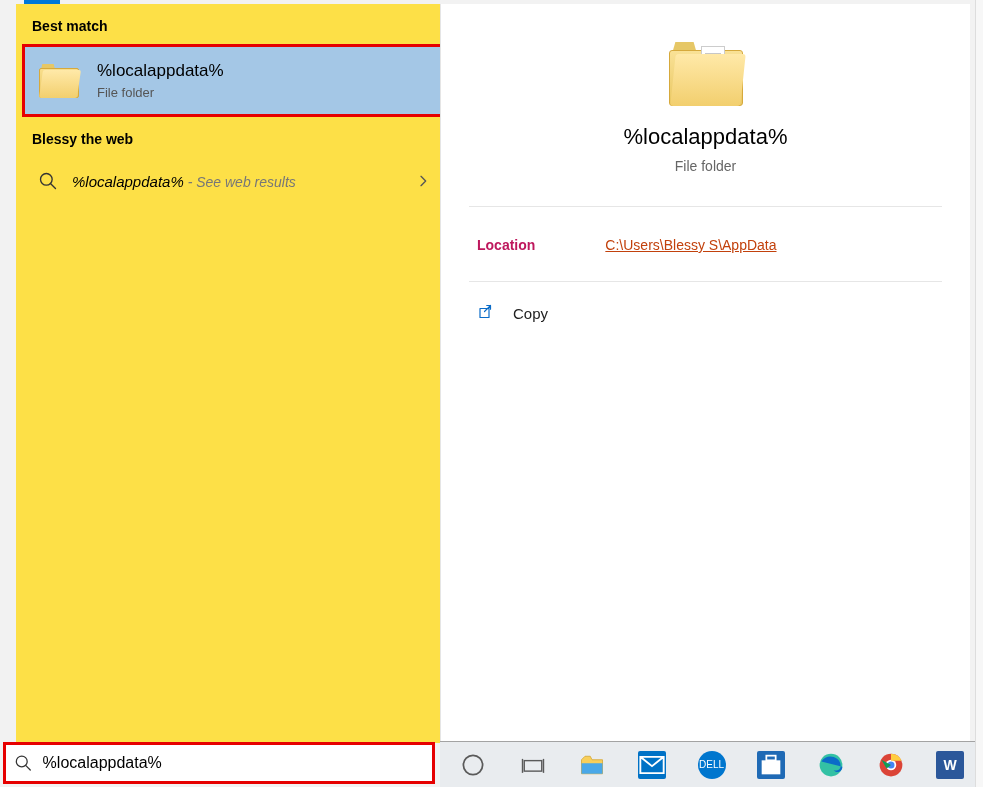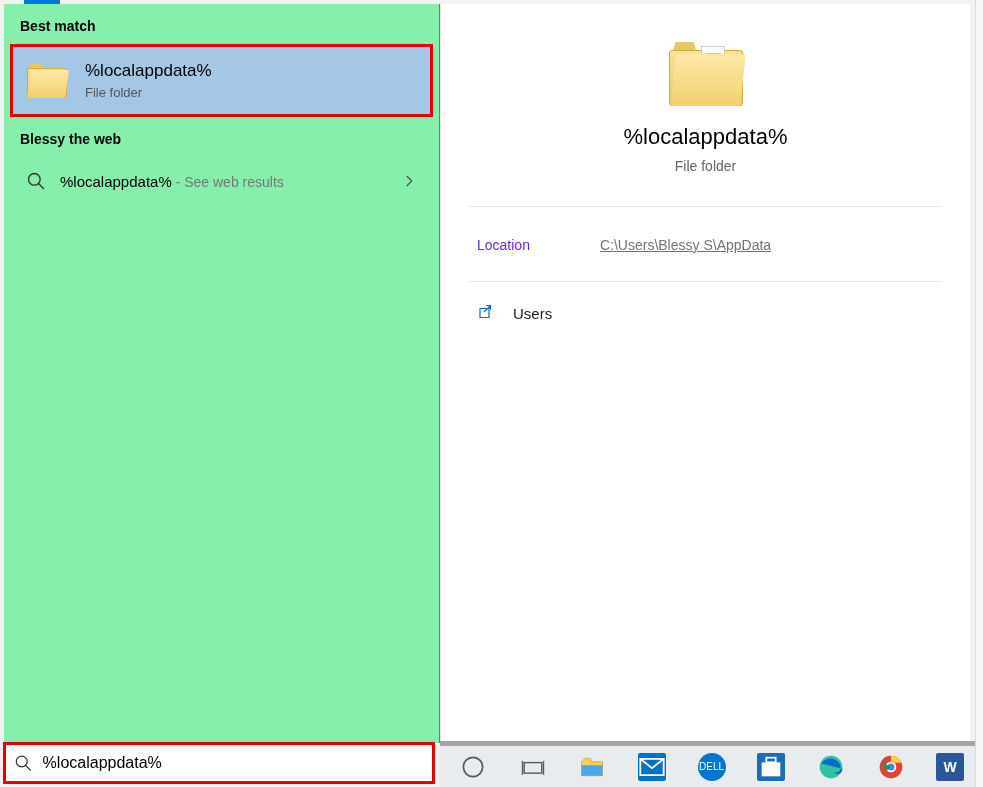--- a/index.html
+++ b/index.html
@@ -2,34 +2,34 @@
 <html><head>
 <meta charset="utf-8">
 <style>
 * { box-sizing: border-box; margin: 0; padding: 0; font-family: "Segoe UI", Tahoma, sans-serif; }
 body { width: 983px; height: 787px; background: #f2f2f2; position: relative; overflow: hidden; }
 
 
 .top-accent { position: absolute; left: 24px; top: 0; width: 36px; height: 4px; background: #0078d7; }
 
 
-.left-panel { position: absolute; left: 4px; top: 4px; width: 439px; height: 739px; background: #86efac; border-right: 4px solid #ef4444; }
+.left-panel { position: absolute; left: 16px; top: 4px; width: 439px; height: 739px; background: #fde047; border-right: 2px solid #ef4444; }
 
 .section-header { font-size: 14px; font-weight: 600; color: #000; padding: 14px 12px 10px 16px; }
 
 .best-match-item { display:flex; align-items:center; gap: 18px; padding: 14px 12px 14px 14px; margin: 0 6px; background:#a4c7e6; border: 3px solid #e60000; }
 .folder-icon { width: 40px; height: 34px; position: relative; }
 .folder-icon .tab { position:absolute; left:2px; top:0; width:14px; height:6px; background:#e6c766; clip-path: polygon(0 100%,10% 0,90% 0,100% 100%); }
 .folder-icon .body { position:absolute; left:0; top:4px; width:40px; height:30px; background:linear-gradient(180deg,#f8de8c,#e9c661); border-radius:2px; border:1px solid #d6a93c; }
 .folder-icon .cover { position:absolute; left:2px; top:6px; width:38px; height:28px; background:linear-gradient(180deg,#ffe9a8,#f2cf6e); transform: skewX(-8deg); border-radius:2px; }
 .bm-text .title { font-size: 17px; color: #000; }
 .bm-text .subtitle { font-size: 13px; color: #555; margin-top: 4px; }
 
 .web-item { display:flex; align-items:center; justify-content:space-between; padding: 14px 16px; margin: 0 6px; cursor:pointer; }
-.web-left { display:flex; align-items:center; gap: 14px; }
+.web-left { display:flex; align-items:center; gap: 14px; font-style: italic; }
 .search-glyph { width: 20px; height: 20px; }
 .search-glyph circle { fill:none; stroke:#333; stroke-width:1.6; }
 .search-glyph line { stroke:#333; stroke-width:1.6; stroke-linecap:round; }
 .web-text { font-size: 15px; color:#000; }
 .web-suffix { font-size: 14px; color:#777; }
 .chevron { width:16px; height:16px; }
 
 
 .right-panel { position:absolute; left:440px; top:4px; width:530px; height:739px; background:#fff; border-left:1px solid #e5e5e5; padding-top: 28px; }
 .detail-hero { text-align:center; padding: 10px 0 32px; }
@@ -40,36 +40,36 @@
 .hero-icon .paper::before,.hero-icon .paper::after { content:""; position:absolute; left:3px; right:3px; height:2px; background:#c7c7c7; }
 .hero-icon .paper::before { top:6px; }
 .hero-icon .paper::after { top:12px; }
 .hero-icon .cover { position:absolute; left:4px; top:12px; width:70px; height:52px; background:linear-gradient(180deg,#ffe9a8,#f2cf6e); transform: skewX(-6deg); border-radius:3px; }
 .hero-title { font-size: 22px; color:#000; }
 .hero-sub { font-size: 14px; color:#666; margin-top:8px; }
 
 .divider { height:1px; background:#e6e6e6; margin: 0 28px; }
 
 .detail-row { display:flex; gap: 70px; padding: 30px 36px 28px; font-size: 14px; }
-.detail-label { color:#6d28d9; }
-.detail-value { color:#737373; text-decoration: underline; cursor:pointer; }
+.detail-label { color:#be185d;font-weight:bold; }
+.detail-value { color:#c2410c; text-decoration: underline; cursor:pointer; }
 
 .actions { padding: 10px 28px; }
 .action-item { display:flex; align-items:center; gap: 18px; padding: 12px 8px; font-size: 15px; color:#222; cursor:pointer; }
 .action-icon { width:18px; height:18px; color:#0b6cc8; }
 .action-icon svg { width:100%; height:100%; }
 
 
 .search-box { position:absolute; left:3px; bottom:3px; width:432px; height:42px; background:#fff; border:3px solid #e60000; display:flex; align-items:center; padding: 0 8px; }
 .search-box .glyph { width:20px; height:20px; margin-right:10px; }
 .search-box input { border:none; outline:none; font-size:16px; width: 100%; background:transparent; color:#000; }
 @keyframes blink { 50% { opacity:0; } }
 
 
-.taskbar { position:absolute; left:440px; bottom:0; right:0; height:46px; background:#e9ecef; display:flex; align-items:center; gap: 14px; padding: 0 10px; border-top:5px solid #a3a3a3; }
+.taskbar { position:absolute; left:440px; bottom:0; right:0; height:46px; background:#e9ecef; display:flex; align-items:center; gap: 14px; padding: 0 10px; border-top:1px solid #a3a3a3; }
 .tb-btn { width:46px; height:42px; display:flex; align-items:center; justify-content:center; cursor:pointer; border-radius:2px; }
 .tb-btn svg,.tb-btn .tile { width:28px; height:28px; }
 .tile { border-radius:2px; display:flex; align-items:center; justify-content:center; font-size:14px; color:#fff; }
 
 
 .right-edge { position:absolute; right:0; top:0; width:8px; height:100%; background:#f7f7f7; border-left:1px solid #ddd; }
 </style>
 </head>
 <body>
 
@@ -129,21 +129,21 @@
 
   <div class="divider"></div>
 
   <div class="actions">
     <div class="action-item">
       <span class="action-icon">
         <svg viewBox="0 0 24 24">
             <path d="M4 6h12v12H4z M10 10l8-8 M13 2h5v5" fill="none" stroke="#0b6cc8" stroke-width="1.6" stroke-linecap="round" stroke-linejoin="round"></path>
           </svg>
       </span>
-      <span>Users</span>
+      <span>Copy</span>
     </div>
   </div>
 </div>
 
 <div class="search-box">
   <svg class="glyph" viewBox="0 0 24 24">
     <circle cx="10" cy="10" r="7" fill="none" stroke="#333" stroke-width="1.6"></circle>
       <line x1="15" y1="15" x2="21" y2="21" stroke="#333" stroke-width="1.6" stroke-linecap="round"></line>
   </svg>
   <input type="text" value="%localappdata%" style="">

